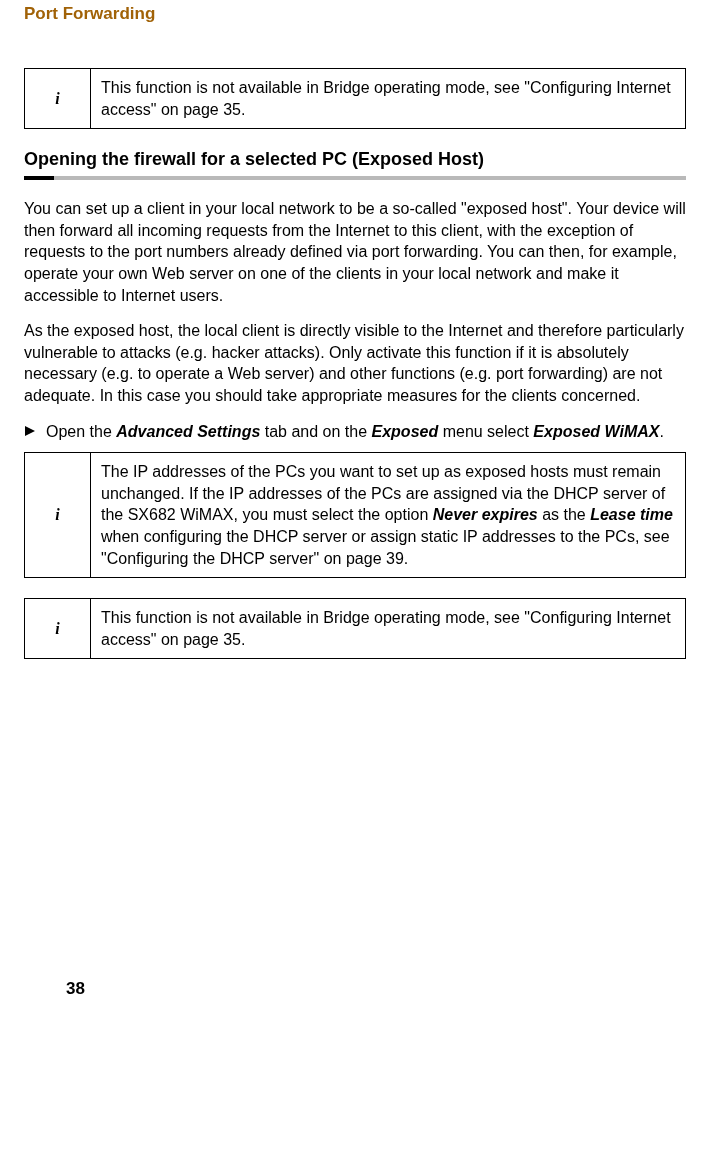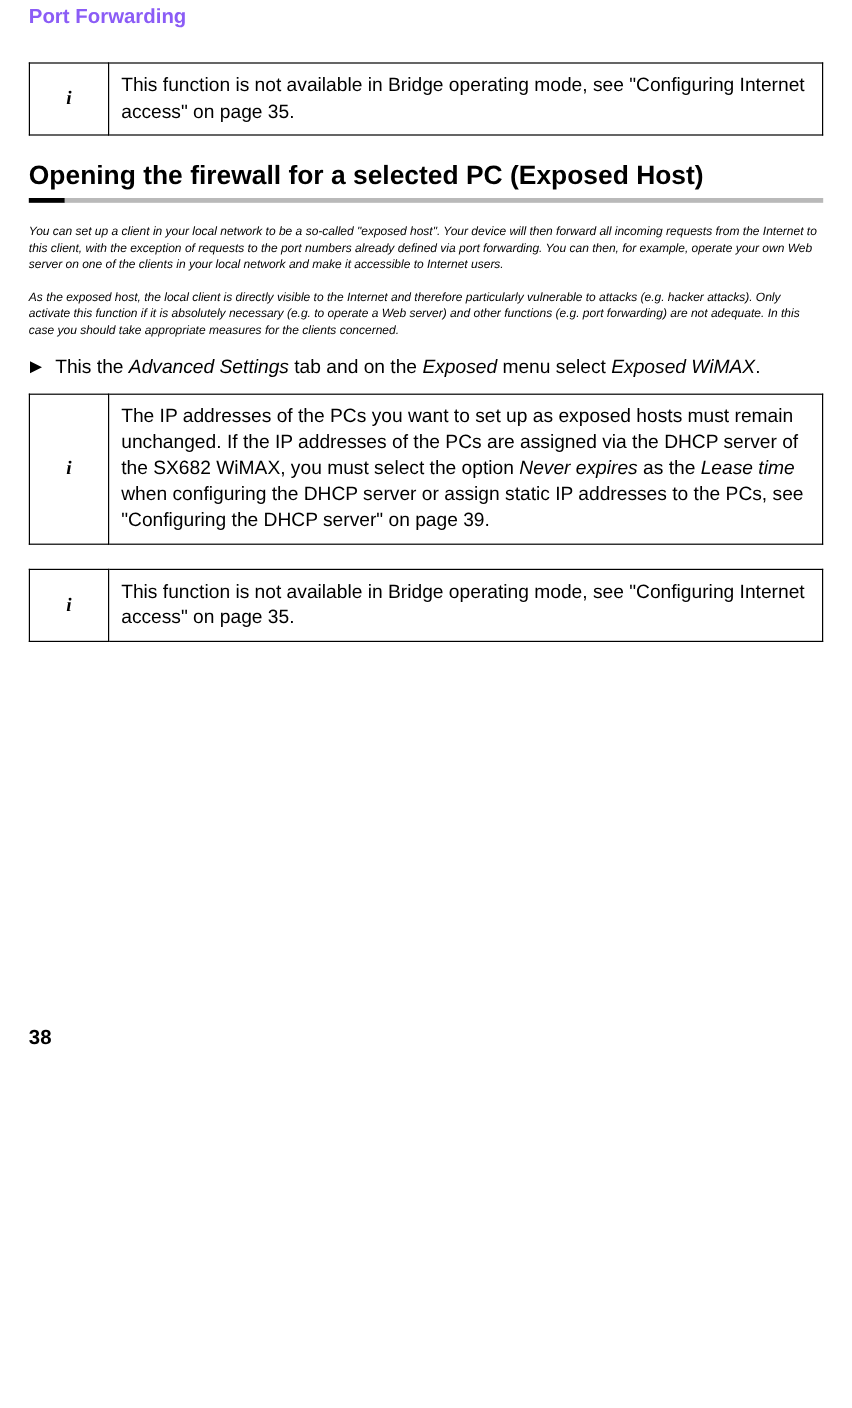--- a/index.html
+++ b/index.html
@@ -1,33 +1,33 @@
 <!DOCTYPE html>
 <html><head>
 <meta charset="utf-8">
 <style>
   * { box-sizing: border-box; margin: 0; padding: 0; }
   html, body { width: 710px; background: #fff; font-family: Arial, Helvetica, sans-serif; color: #000; }
   .page { padding: 0 24px 0 24px; width: 710px; }
-  .running-head { color: #8b5cf6; font-weight: bold; font-size: 17px; margin-top: 4px; margin-bottom: 28px; }
+  .running-head { color: #a16207; font-weight: bold; font-size: 17px; margin-top: 4px; margin-bottom: 44px; }
   .info-table { border: 1px solid #000; border-collapse: collapse; width: 100%; margin-bottom: 20px; }
   .info-table td { border: 1px solid #000; vertical-align: middle; padding: 8px 10px; font-size: 16px; line-height: 1.35; }
   .info-icon-cell { width: 66px; text-align: center; font-family: Georgia, 'Times New Roman', serif; font-style: italic; font-weight: bold; font-size: 34px; padding: 0; }
-  h2.subheading { font-weight: bold; font-size: 22px; margin-bottom: 6px; }
+  h2.subheading { font-weight: bold; font-size: 18px; margin-bottom: 6px; }
   .rule { height: 4px; width: 100%; margin-bottom: 18px; position: relative; }
   .rule .dark { position: absolute; left: 0; top: 0; height: 4px; width: 30px; background: #000; }
   .rule .light { position: absolute; left: 30px; right: 0; top: 0; height: 4px; background: #b9b9b9; }
-  p.body { font-size: 10px; line-height: 1.35; margin-bottom: 14px; font-style: italic; }
+  p.body { font-size: 16px; line-height: 1.35; margin-bottom: 14px; }
   .step { display: flex; font-size: 16px; line-height: 1.35; margin-bottom: 10px; }
   .step .marker { flex: 0 0 22px; }
   .step .marker svg { display: block; margin-top: 4px; }
   .step .txt { flex: 1; }
   .bold { font-weight: normal; }
-  .biti { font-weight: normal; font-style: italic; }
-  .page-number { font-weight: bold; font-size: 17px; margin-top: 320px; }
+  .biti { font-weight: bold; font-style: italic; }
+  .page-number { font-weight: bold; font-size: 17px; margin-top: 320px; margin-left: 42px; }
 </style>
 </head>
 <body>
 
 <div class="page">
 
   <div class="running-head">Port Forwarding</div>
 
   <table class="info-table">
     <tbody>
@@ -49,21 +49,21 @@
   <p class="body">You can set up a client in your local network to be a so-called "exposed host". Your device will then forward all incoming requests from the Internet to this client, with the exception of requests to the port numbers already defined via port forwarding. You can then, for example, operate your own Web server on one of the clients in your local network and make it accessible to Internet users.</p>
   <p class="body">As the exposed host, the local client is directly visible to the Internet and therefore particularly vulnerable to attacks (e.g. hacker attacks). Only activate this function if it is absolutely necessary (e.g. to operate a Web server) and other functions (e.g. port forwarding) are not adequate. In this case you should take appropriate measures for the clients concerned.</p>
 
   <div class="step">
     <div class="marker">
       <svg width="12" height="12" viewBox="0 0 12 12">
           <polygon points="1,1 11,6 1,11" fill="#000"></polygon>
         </svg>
     </div>
     <div class="txt">
-      <span>This the </span><span class="biti">Advanced Settings</span><span> tab and on the </span><span class="biti">Exposed</span><span> menu select </span><span class="biti">Exposed WiMAX</span><span>.</span>
+      <span>Open the </span><span class="biti">Advanced Settings</span><span> tab and on the </span><span class="biti">Exposed</span><span> menu select </span><span class="biti">Exposed WiMAX</span><span>.</span>
     </div>
   </div>
 
 
 
   <table class="info-table">
     <tbody>
         <tr>
       <td class="info-icon-cell">i</td>
       <td>

